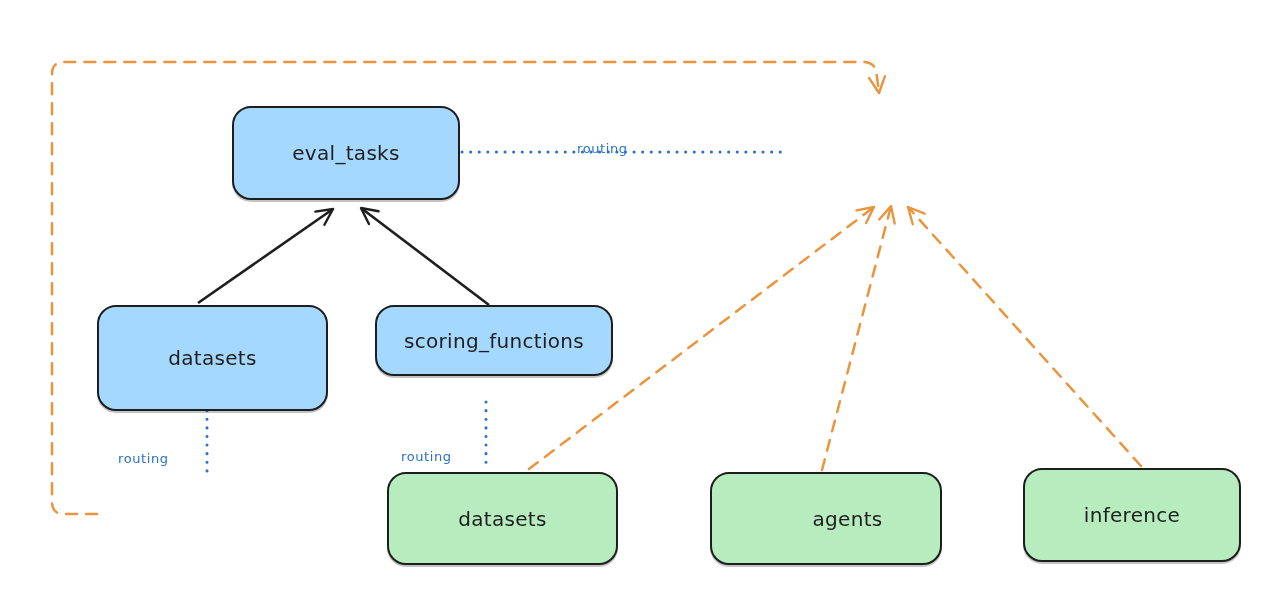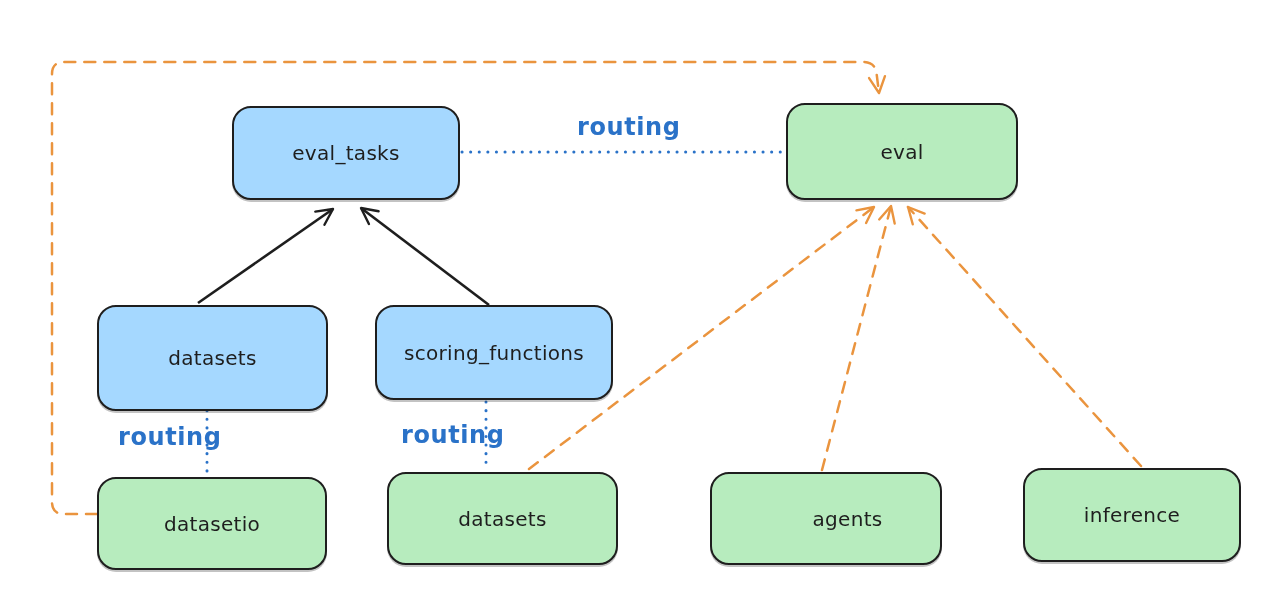--- a/index.html
+++ b/index.html
@@ -43,32 +43,33 @@
     color: var(--ink);
     box-shadow: 0 2px 0 rgba(40,40,40,0.28);
     box-sizing: border-box;
   }
   .node--blue  { background: var(--blue-fill); }
   .node--green { background: var(--green-fill); }
 
   #n-eval_tasks        { left: 232px;  top: 106px; width: 228px; height: 94px; }
   #n-eval              { left: 786px;  top: 103px; width: 232px; height: 97px; }
   #n-datasets          { left: 97px;   top: 305px; width: 231px; height: 106px; }
-  #n-scoring_functions { left: 375px;  top: 305px; width: 238px; height: 95px; }
+  #n-scoring_functions { left: 375px;  top: 305px; width: 238px; height: 71px; }
   #n-datasetio         { left: 97px;   top: 477px; width: 230px; height: 93px; }
   #n-scoring           { left: 387px;  top: 472px; width: 231px; height: 93px; }
   #n-agents            { left: 710px;  top: 472px; width: 232px; height: 93px; padding-left: 43px; }
   #n-inference         { left: 1023px; top: 468px; width: 218px; height: 94px; }
 
   .routing-label {
     position: absolute;
     color: var(--routing-blue);
-    font-size: 24px;
-    font-weight: 700;
+    font-size: 13px;
+    font-weight: 400;
     letter-spacing: 0.6px;
+    margin-top: 28px;
   }
   #rl-top  { left: 577px; top: 113px; }
   #rl-left { left: 118px; top: 423px; }
   #rl-mid  { left: 401px; top: 421px; }
 </style>
 </head>
 <body>
 
 <div class="canvas">
 
@@ -91,31 +92,25 @@
 
     <path class="edge-orange" d="M529 469 L874 207" marker-end="url(#arrow-orange)"></path>
     <path class="edge-orange" d="M822 470 L891 206" marker-end="url(#arrow-orange)"></path>
     <path class="edge-orange" d="M1141 466 L908 207" marker-end="url(#arrow-orange)"></path>
     <path class="edge-orange" d="M97 514 L64 514 Q52 514 52 502 L52 74 Q52 62 64 62 L863 62 Q875 62 876.5 73 L879 93" marker-end="url(#arrow-orange)"></path>
   </svg>
 
   <div class="node node--blue" id="n-eval_tasks">
     <span>eval_tasks</span>
   </div>
-  <div class="node node--green" id="n-eval">
-    <span>eval</span>
-  </div>
   <div class="node node--blue" id="n-datasets">
     <span>datasets</span>
   </div>
   <div class="node node--blue" id="n-scoring_functions">
     <span>scoring_functions</span>
-  </div>
-  <div class="node node--green" id="n-datasetio">
-    <span>datasetio</span>
   </div>
   <div class="node node--green" id="n-scoring">
     <span>datasets</span>
   </div>
   <div class="node node--green" id="n-agents">
     <span>agents</span>
   </div>
   <div class="node node--green" id="n-inference">
     <span>inference</span>
   </div>

